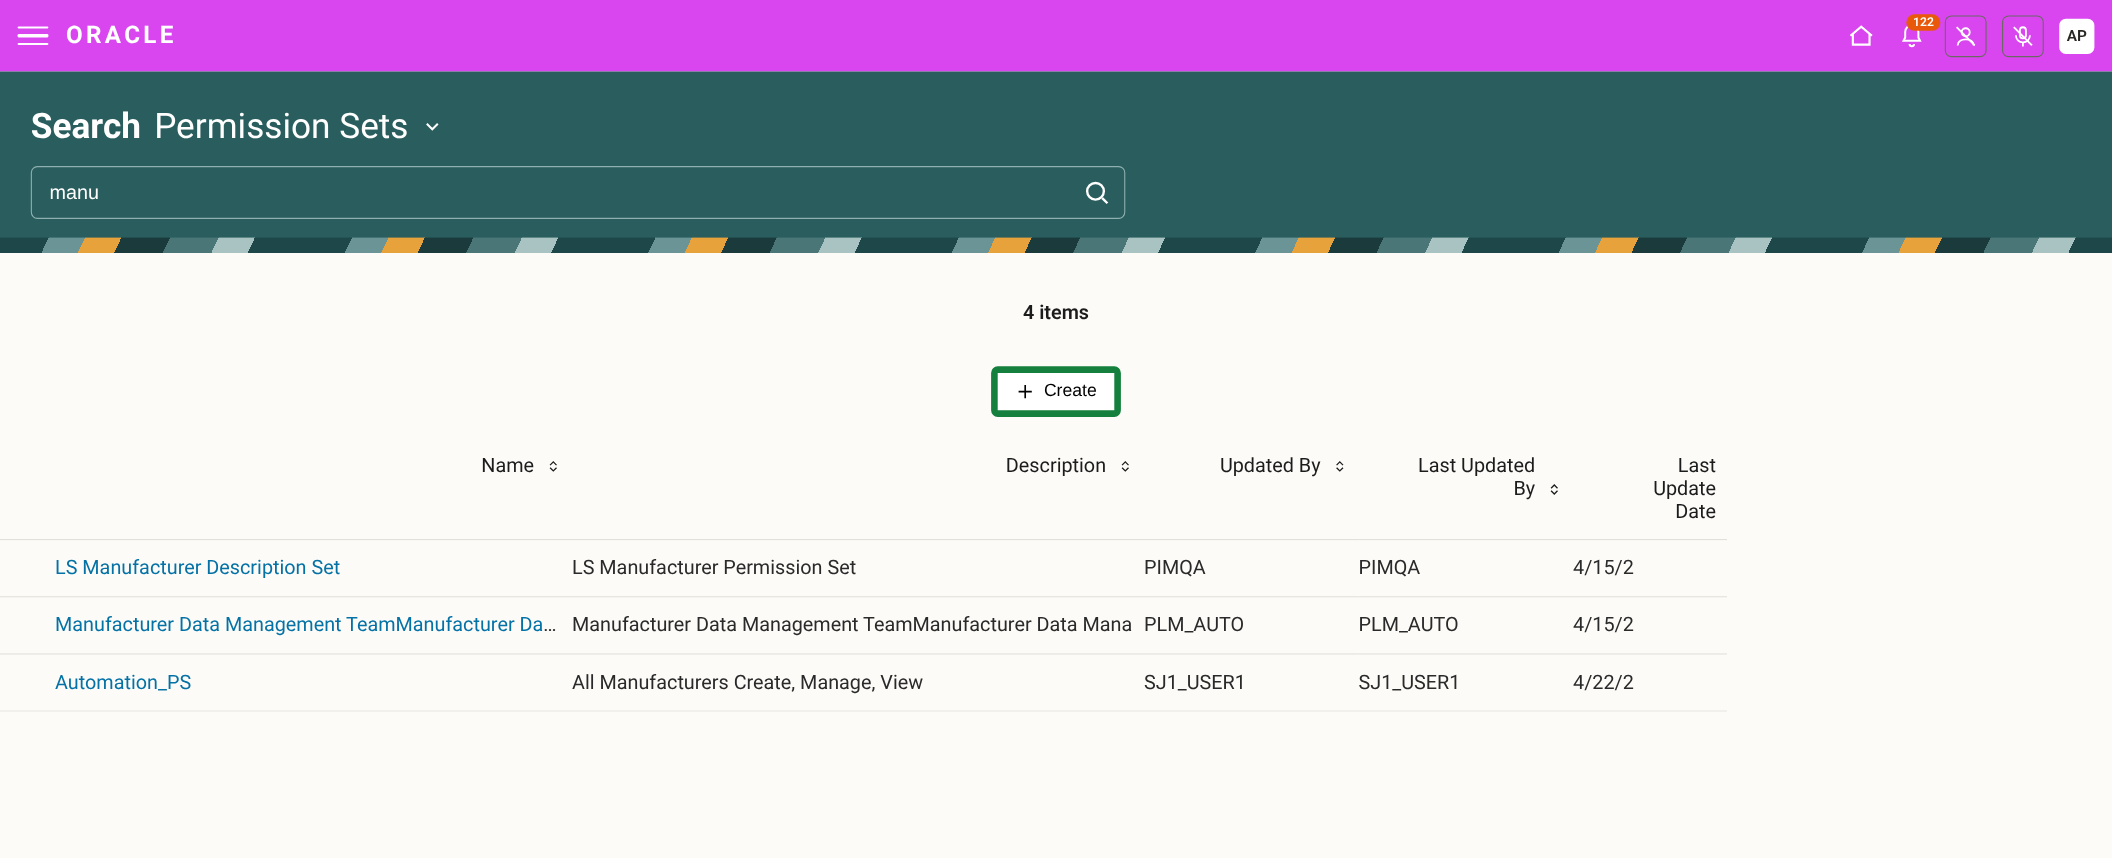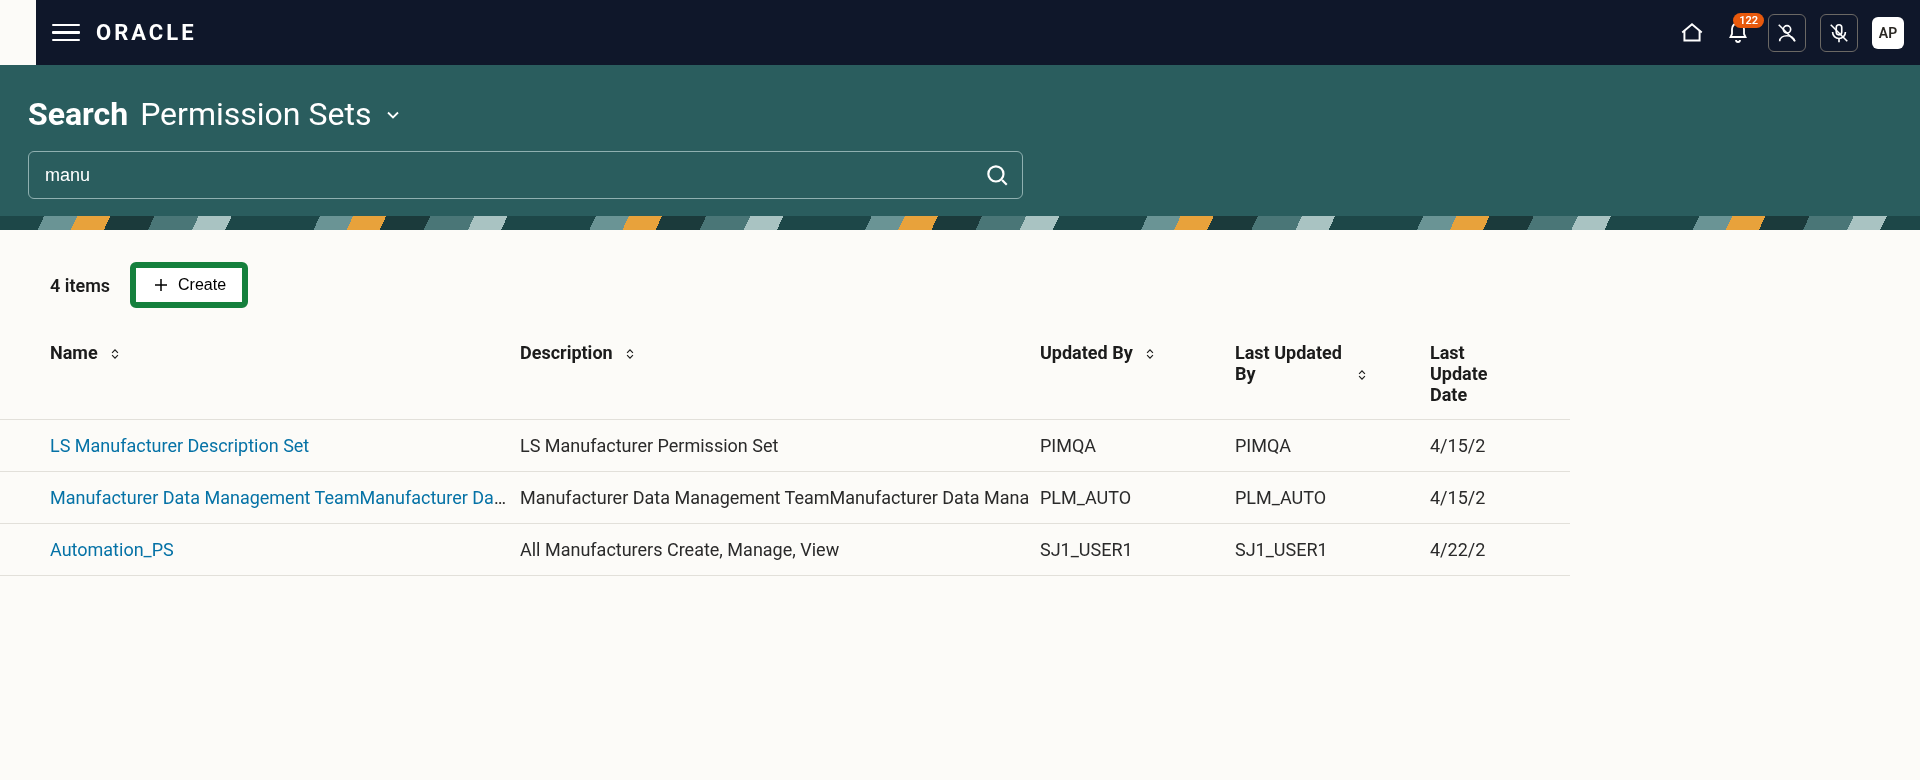--- a/index.html
+++ b/index.html
@@ -6,26 +6,25 @@
   body {
     font-family: -apple-system, BlinkMacSystemFont, "Segoe UI", Roboto, "Helvetica Neue", Arial, sans-serif;
     background: #fcfbf8;
     color: #1c1c1c;
     overflow-x: hidden;
   }
 
   
   .topbar {
     height: 65px;
-    background: #0f172a;
+    background: #d946ef;
     display: flex;
     align-items: center;
     padding: 0 16px;
     gap: 16px;
-    margin-left: 36px;
   }
   .hamburger {
     width: 28px; height: 28px;
     display: flex; flex-direction: column;
     justify-content: center; gap: 5px;
     cursor: pointer;
   }
   .hamburger span {
     display: block; height: 2.5px;
     background: #fff; border-radius: 1px;
@@ -125,22 +124,22 @@
     right: 10px; top: 50%;
     transform: translateY(-50%);
     color: #fff;
     cursor: pointer;
     display: flex; align-items: center; justify-content: center;
     width: 32px; height: 32px;
   }
 
   
   .content-toolbar {
-    padding: 32px 50px 20px 50px;
-    display: flex; align-items: center; gap: 20px;
+    padding: 44px 50px 20px 50px;
+    display: flex; align-items: center; gap: 38px; flex-direction: column;
   }
   .item-count { font-size: 18px; font-weight: 600; }
   .create-btn {
     display: flex; align-items: center; gap: 8px;
     border: 6px solid #15803d;
     background: #fff;
     border-radius: 6px;
     padding: 8px 16px;
     font-size: 16px;
     cursor: pointer;
@@ -149,22 +148,22 @@
   
   .table-wrap {
     overflow-x: hidden;
     padding-left: 0;
   }
   table.data {
     width: 1570px;
     border-collapse: collapse;
   }
   table.data thead th {
-    text-align: left;
-    font-weight: 700;
+    text-align: right;
+    font-weight: 400;
     font-size: 18px;
     padding: 14px 10px 14px 0;
     color: #1c1c1c;
     vertical-align: top;
     white-space: nowrap;
   }
   table.data thead th:first-child,
   table.data tbody td:first-child { padding-left: 50px; }
   table.data thead th .sort-icon {
     display: inline-flex;

